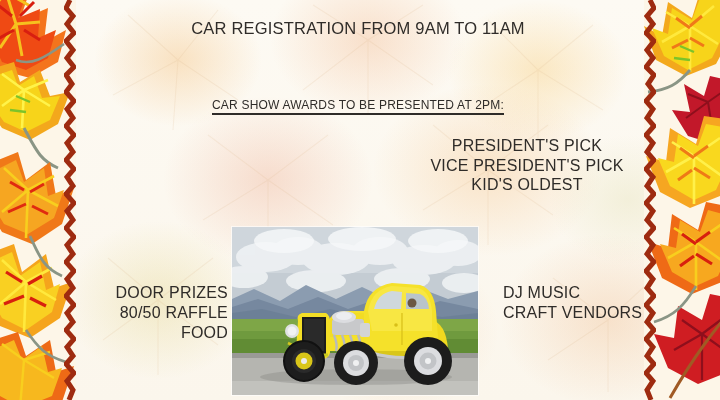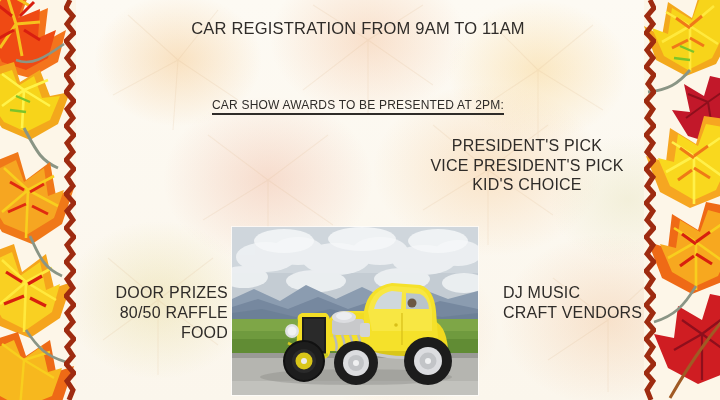--- a/index.html
+++ b/index.html
@@ -196,21 +196,21 @@
   </div>
 
   <div class="txt line-top l1">CAR REGISTRATION FROM 9AM TO 11AM</div>
 
 
   <div class="txt heading"><span>CAR SHOW AWARDS TO BE PRESENTED AT 2PM:</span></div>
 
 
   <div class="txt col col-awards-right">PRESIDENT'S PICK
 VICE PRESIDENT'S PICK
-KID'S CHOICE</div>
+KID'S OLDEST</div>
 
   <div class="txt col col-bottom-left">DOOR PRIZES
 80/50 RAFFLE
 FOOD</div>
 
   <div class="txt col col-bottom-right">DJ MUSIC
 CRAFT VENDORS</div>
 
   <div class="photo">
     <svg width="246" height="168" viewBox="0 0 246 168">

